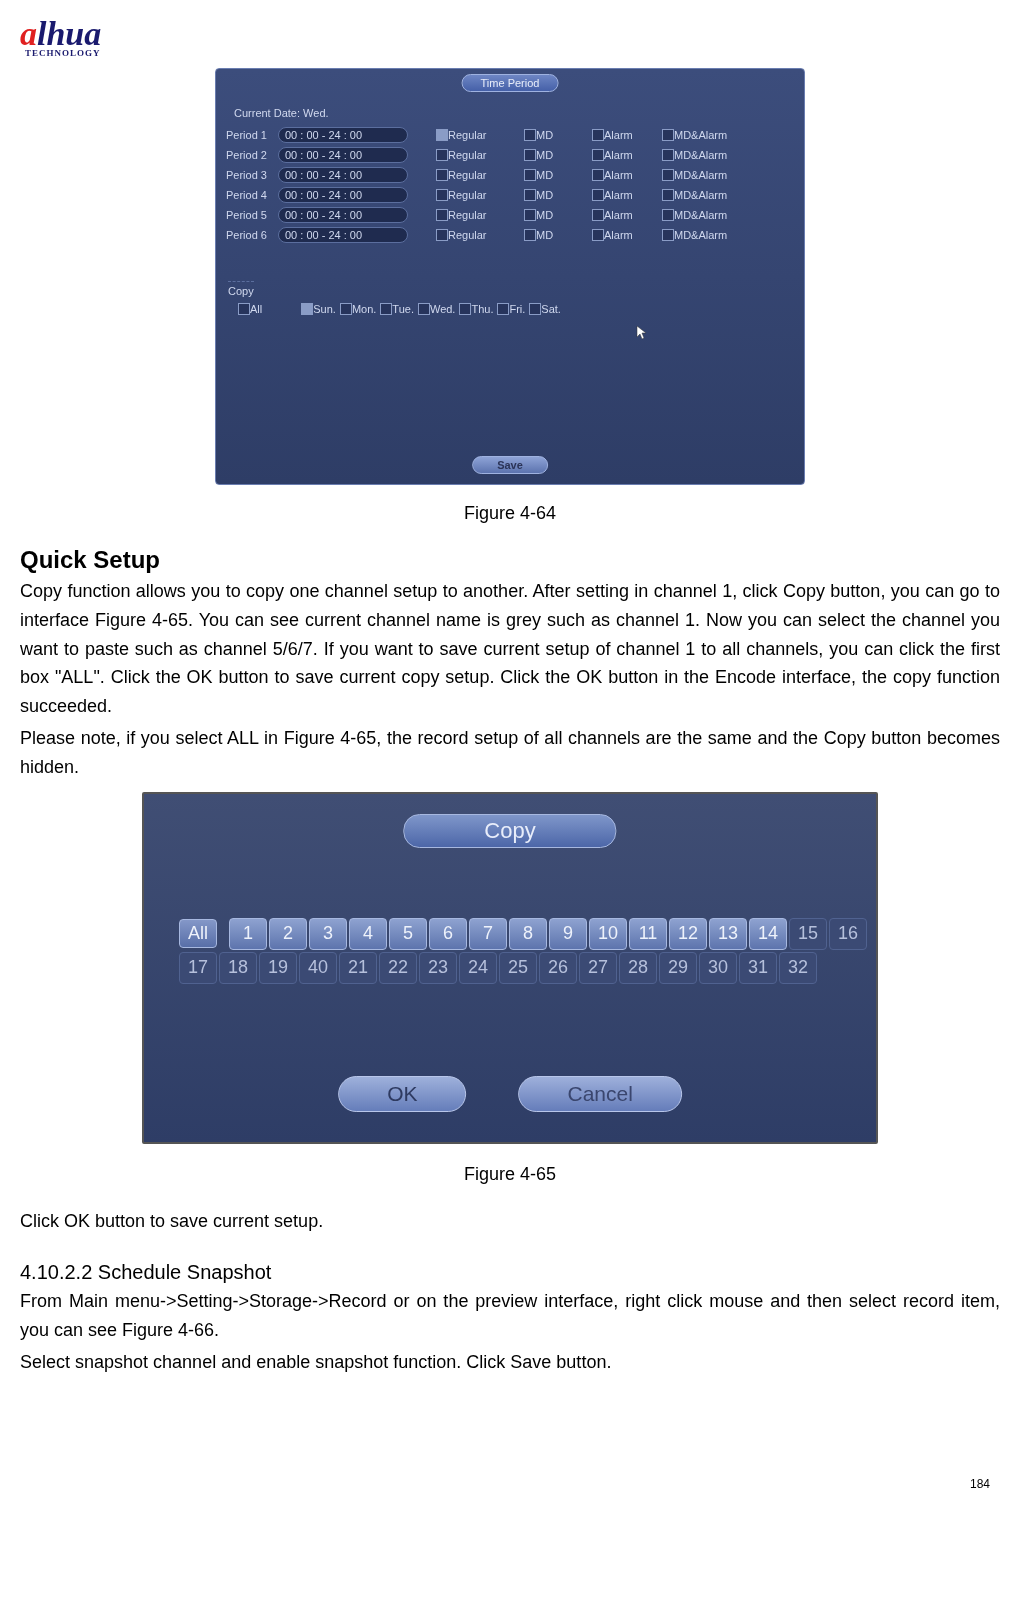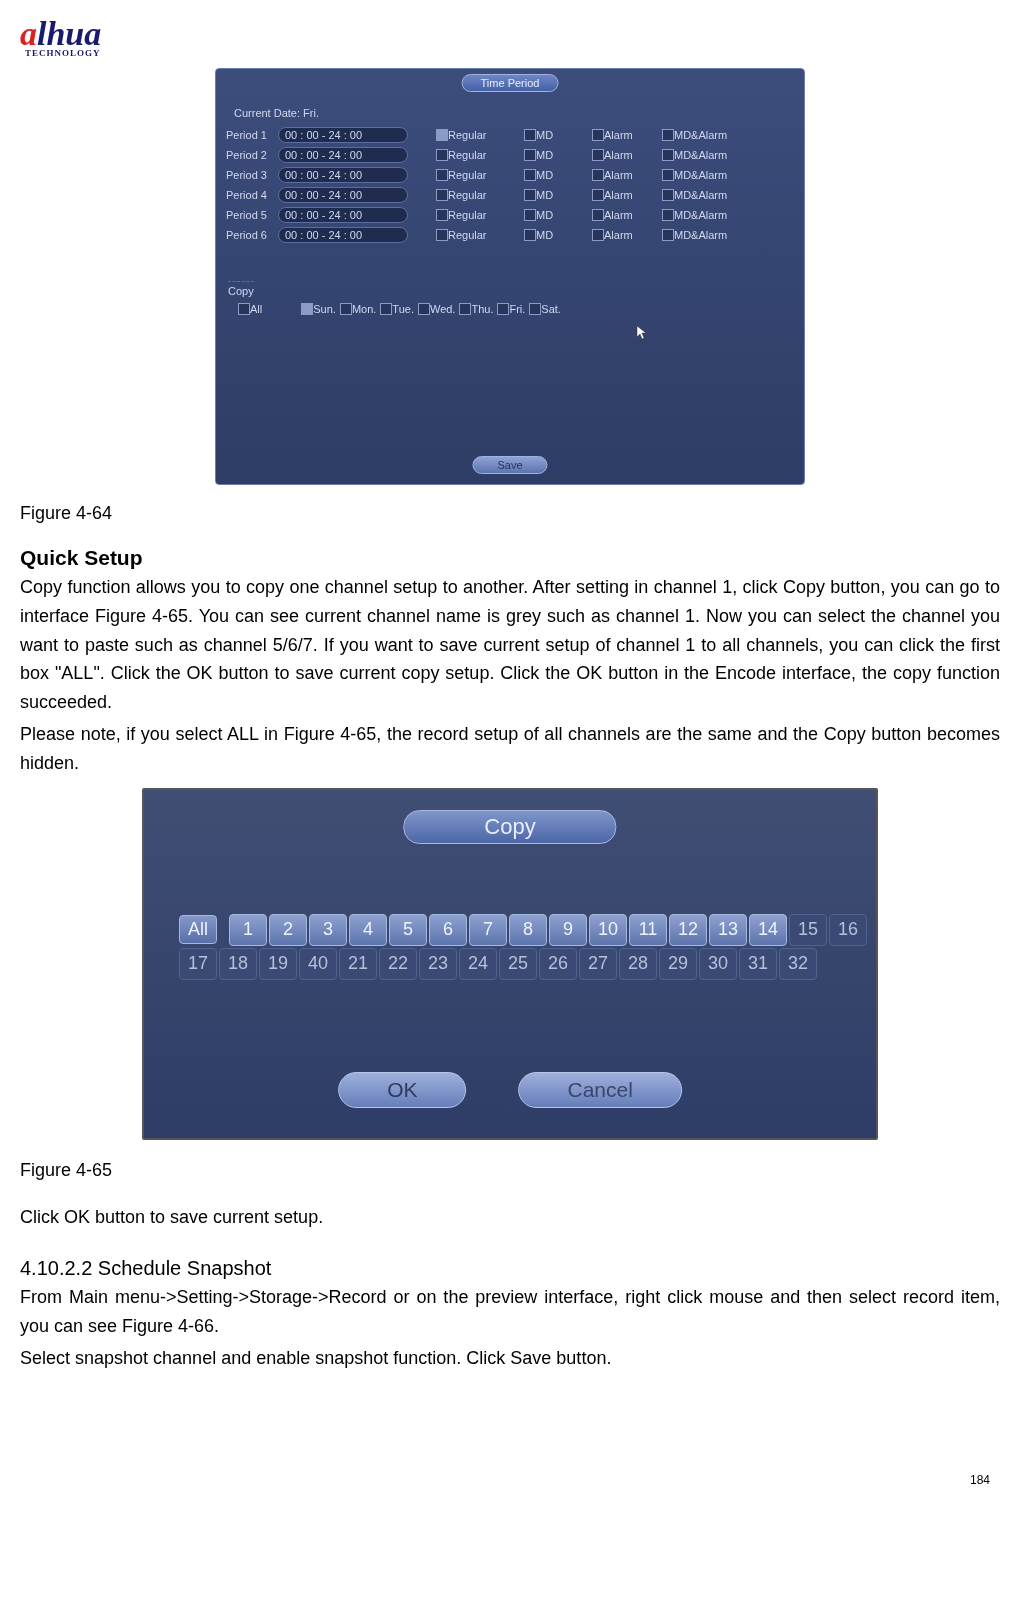--- a/index.html
+++ b/index.html
@@ -117,36 +117,36 @@
       position: absolute;
       bottom: 10px;
       left: 50%;
       transform: translateX(-50%);
       background: linear-gradient(#8ea3d6, #5c73ae);
       border: 1px solid #9fb2e0;
       border-radius: 10px;
       padding: 2px 24px;
       color: #2b3458;
       font-size: 11px;
-      font-weight: normal;
+      font-weight: bold;
     }
     .figure-caption {
-      text-align: left;
+      text-align: center;
       font-size: 18px;
       margin: 18px 0 22px;
     }
     .body-text {
       font-size: 18px;
       line-height: 1.6;
       text-align: justify;
       margin: 3px 0;
     }
     .heading-bold {
       font-weight: bold;
-      font-size: 21px;
+      font-size: 24px;
       margin-top: 4px;
     }
     .copy-panel {
       width: 732px;
       margin: 10px auto 20px;
       height: 348px;
       border: 2px solid #555;
       border-radius: 2px;
       position: relative;
       background: linear-gradient(#404e74, #2e3d66);
@@ -231,21 +231,21 @@
 </head>
 <body>
 
 <div class="logo">
   <span class="logo-a">a</span><span class="logo-rest">lhua</span>
   <span class="logo-sub">TECHNOLOGY</span>
 </div>
 
 <div class="panel-blue panel-time-period">
   <div class="title-pill">Time Period</div>
-  <div class="current-date">Current Date:  Fri.</div>
+  <div class="current-date">Current Date:  Wed.</div>
 
   <div class="period-grid">
     <div class="period-row">
       <span class="period-label">Period 1</span>
       <span class="time-box">00 : 00    - 24 : 00</span>
       <span class="chk col-regular">
           <span class="chk-box filled"></span>
           <span>Regular</span>
         </span>
       <span class="chk col-md">

